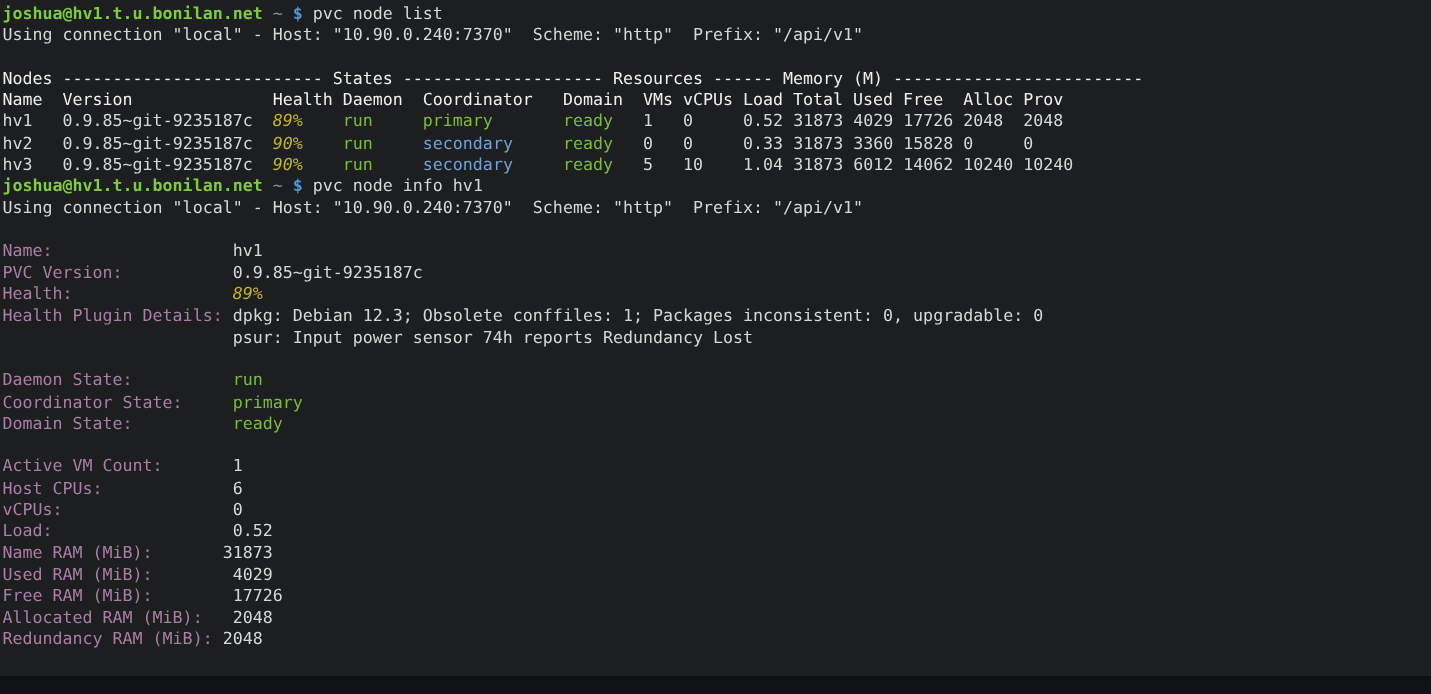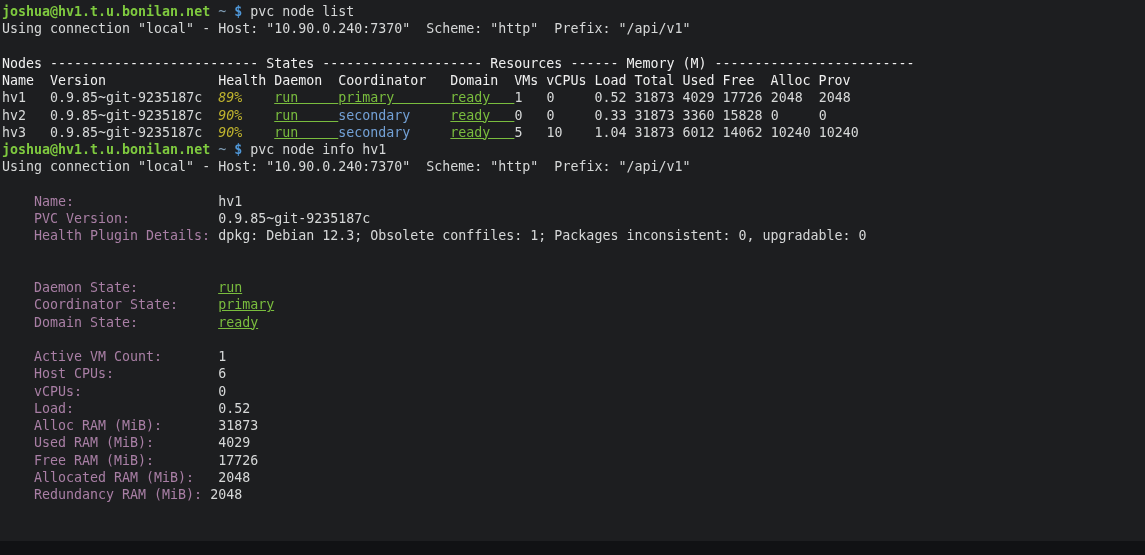--- a/index.html
+++ b/index.html
@@ -11,25 +11,25 @@
     font-size:13.3px;line-height:17.25px;
     color:var(--foreground,#d6d8d8);
     box-sizing:border-box;
     padding:3px 0 0 2px;
     overflow:hidden;
   }
   .ln{white-space:pre;height:17.25px;}
   .fg{color:var(--foreground,#d6d8d8);}
   .bw{color:var(--bold-white,#f0f0f0);font-weight:normal;}
   .b{font-weight:bold;}
-  .green{color:var(--green,#7abd3e);text-decoration:underline;}
+  .green{color:var(--green,#7abd3e);}
   .prompt-green{color:var(--prompt-green,#7fca3f);}
   .yellow{color:var(--yellow,#bfb32e);font-style:italic;}
   .blue{color:var(--blue,#73a1d6);}
-  .purple{color:var(--purple,#a97fa5);margin-left:32px;}
+  .purple{color:var(--purple,#a97fa5);}
   .tilde{color:var(--tilde-blue,#7f9cb3);}
   .dollar{color:var(--dollar-blue,#4f97d7);}
   .cursor{
     display:inline-block;width:8px;height:14px;
     border:1.5px solid var(--cursor,#dcdcdc);
     vertical-align:middle;margin-left:1px;margin-top:-3px;
     box-sizing:border-box;
   }
 </style>
 </head>
@@ -43,31 +43,32 @@
       <div class="ln"><span class="bw">Nodes -------------------------- States -------------------- Resources ------ Memory (M) -------------------------</span></div>
       <div class="ln"><span class="bw">Name  Version              Health Daemon  Coordinator   Domain  VMs vCPUs Load Total Used Free  Alloc Prov</span></div>
       <div class="ln"><span class="fg">hv1   </span><span class="fg">0.9.85~git-9235187c  </span><span class="yellow">89%    </span><span class="green">run     </span><span class="green">primary       </span><span class="green">ready   </span><span class="fg">1   </span><span class="fg">0     </span><span class="fg">0.52 </span><span class="fg">31873 </span><span class="fg">4029 </span><span class="fg">17726 </span><span class="fg">2048  </span><span class="fg">2048</span></div>
       <div class="ln"><span class="fg">hv2   </span><span class="fg">0.9.85~git-9235187c  </span><span class="yellow">90%    </span><span class="green">run     </span><span class="blue">secondary     </span><span class="green">ready   </span><span class="fg">0   </span><span class="fg">0     </span><span class="fg">0.33 </span><span class="fg">31873 </span><span class="fg">3360 </span><span class="fg">15828 </span><span class="fg">0     </span><span class="fg">0</span></div>
       <div class="ln"><span class="fg">hv3   </span><span class="fg">0.9.85~git-9235187c  </span><span class="yellow">90%    </span><span class="green">run     </span><span class="blue">secondary     </span><span class="green">ready   </span><span class="fg">5   </span><span class="fg">10    </span><span class="fg">1.04 </span><span class="fg">31873 </span><span class="fg">6012 </span><span class="fg">14062 </span><span class="fg">10240 </span><span class="fg">10240</span></div>
       <div class="ln"><span class="prompt-green b">joshua@hv1.t.u.bonilan.net</span><span> </span><span class="tilde">~</span><span> </span><span class="dollar b">$</span><span> </span><span class="fg">pvc node info hv1</span></div>
       <div class="ln"><span class="fg">Using connection "local" - Host: "10.90.0.240:7370"  Scheme: "http"  Prefix: "/api/v1"</span></div>
       <div class="ln"><span> </span></div>
       <div class="ln"><span class="purple">Name:                  </span><span class="fg">hv1</span></div>
       <div class="ln"><span class="purple">PVC Version:           </span><span class="fg">0.9.85~git-9235187c</span></div>
+      <div class="ln"><span class="purple">Health:                </span><span class="yellow">89%</span></div>
       <div class="ln"><span class="purple">Health Plugin Details: </span><span class="fg">dpkg: Debian 12.3; Obsolete conffiles: 1; Packages inconsistent: 0, upgradable: 0</span></div>
-      <div class="ln"><span>                       </span></div>
+      <div class="ln"><span>                       </span><span class="fg">psur: Input power sensor 74h reports Redundancy Lost</span></div>
       <div class="ln"><span> </span></div>
       <div class="ln"><span class="purple">Daemon State:          </span><span class="green">run</span></div>
       <div class="ln"><span class="purple">Coordinator State:     </span><span class="green">primary</span></div>
       <div class="ln"><span class="purple">Domain State:          </span><span class="green">ready</span></div>
       <div class="ln"><span> </span></div>
       <div class="ln"><span class="purple">Active VM Count:       </span><span class="fg">1</span></div>
       <div class="ln"><span class="purple">Host CPUs:             </span><span class="fg">6</span></div>
       <div class="ln"><span class="purple">vCPUs:                 </span><span class="fg">0</span></div>
       <div class="ln"><span class="purple">Load:                  </span><span class="fg">0.52</span></div>
-      <div class="ln"><span class="purple">Alloc RAM (MiB):       </span><span class="fg">31873</span></div>
+      <div class="ln"><span class="purple">Name RAM (MiB):       </span><span class="fg">31873</span></div>
       <div class="ln"><span class="purple">Used RAM (MiB):        </span><span class="fg">4029</span></div>
       <div class="ln"><span class="purple">Free RAM (MiB):        </span><span class="fg">17726</span></div>
       <div class="ln"><span class="purple">Allocated RAM (MiB):   </span><span class="fg">2048</span></div>
       <div class="ln"><span class="purple">Redundancy RAM (MiB): </span><span class="fg">2048</span></div>
       <div class="ln"><span> </span></div>
     </div>
 </div>
 
 </body></html>

